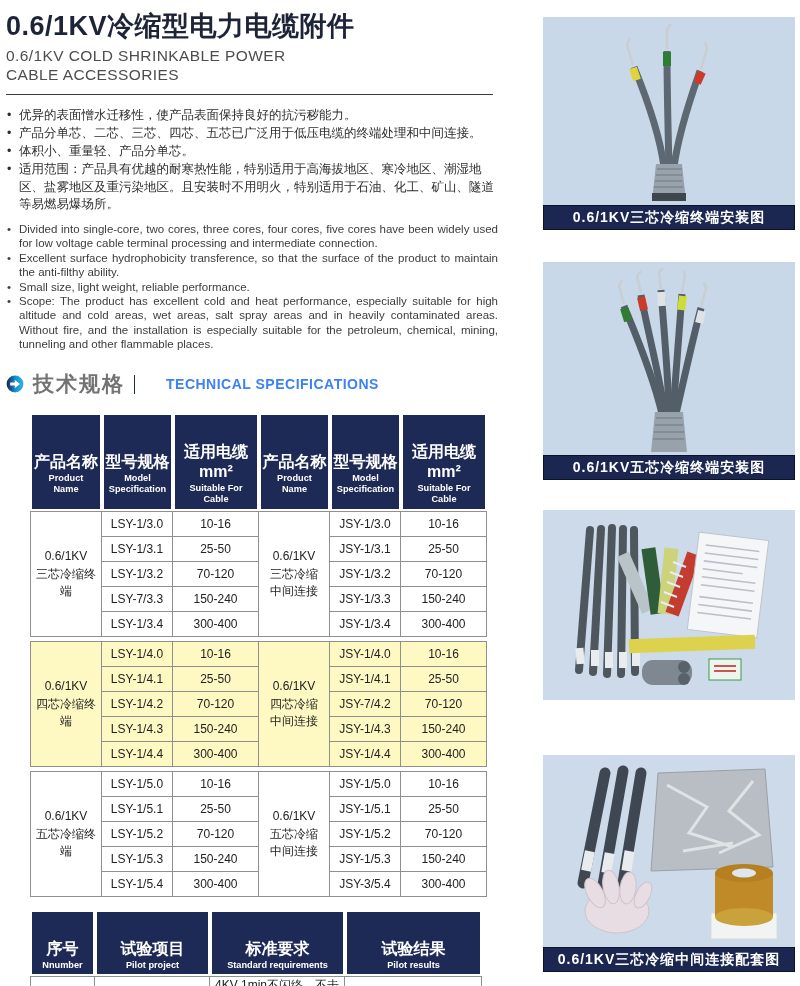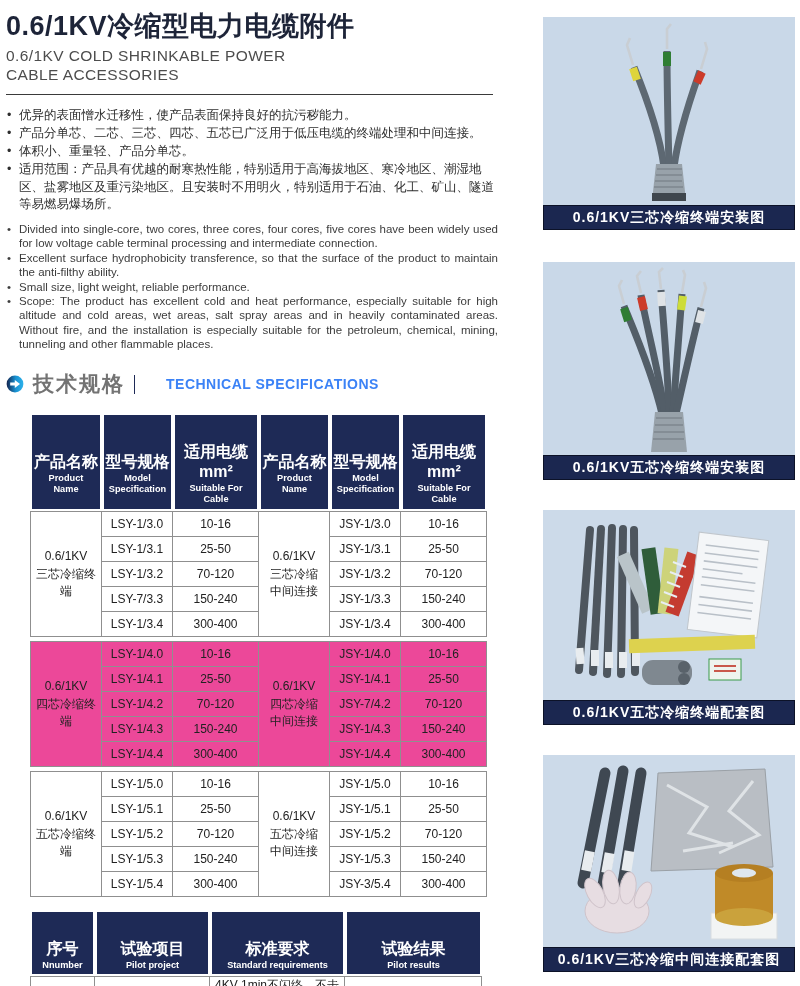--- a/index.html
+++ b/index.html
@@ -28,21 +28,21 @@
   table.dtable{border-collapse:separate;border-spacing:0;table-layout:fixed;margin:15px 0 0 24px;}
   table.spec{width:457px;}
   table.pilot{width:452px;}
   .dtable th{background:#1e2a56;color:#fff;border:2px solid #fff;padding:3px 1px;vertical-align:middle;}
   .dtable th .h-zh{font-size:16px;font-weight:bold;line-height:1.25;margin-top:24px;}
   .dtable th .h-en{font-size:10px;font-weight:bold;line-height:1.2;transform:scale(.92);}
   .dtable tbody.group td{border-right:1px solid #8f8f8f;border-bottom:1px solid #8f8f8f;background:#fff;
       text-align:center;vertical-align:middle;font-size:12px;color:#222;height:24px;padding:0 2px;}
   .dtable tbody.group tr:first-child td{border-top:1px solid #8f8f8f;}
   .dtable td.col-first{border-left:1px solid #8f8f8f;}
-  .dtable tbody.shaded td{background:#ec4899;}
+  .dtable tbody.shaded td{background:#fef9c3;}
   .dtable tbody.gap td{height:4px;border:none;background:#fff;padding:0;}
   .dtable td.prod div{line-height:1.45;}
   table.pilot tbody.group td{height:26px;}
 
   
   .right{position:absolute;left:543px;top:0;width:252px;height:882px;}
   .img-block{position:absolute;left:0;width:252px;margin:0;}
   .photo{width:252px;background:#c9d8e8;font-size:0;line-height:0;}
   .img-block figcaption{height:25px;background:#1b2750;border:1px solid #0c1228;box-sizing:border-box;
       color:#fff;font-size:14px;font-weight:bold;letter-spacing:1px;
@@ -382,21 +382,20 @@
             <path d="M158 38h54M158 46h54M158 54h54M158 62h40M158 70h54M158 78h54M158 90h54M158 98h54M158 106h54" stroke="#b9c0c8" stroke-width="1.6"></path>
           </g>
           <rect x="86" y="127" width="126" height="14" fill="#ddd24e" transform="rotate(-2 149 134)"></rect>
           <rect x="99" y="150" width="50" height="25" rx="11" fill="#7f8890"></rect>
           <circle cx="141" cy="157" r="6" fill="#59626a"></circle>
           <circle cx="141" cy="169" r="6" fill="#59626a"></circle>
           <rect x="166" y="149" width="32" height="21" fill="#eef4ee" stroke="#3a9a4a"></rect>
           <path d="M171 156h22M171 161h22" stroke="#c9584a" stroke-width="2"></path>
         </svg>
       </div>
-      <figcaption>0.6/1KV五芯冷缩终端配套图</figcaption>
     </figure>
 
     <figure class="img-block" id="img4">
       <div class="photo">
         <svg viewBox="0 0 252 192" width="252" height="192">
           <rect width="252" height="192" fill="#ccdae9"></rect>
           <g stroke="#3f4852" stroke-width="11" stroke-linecap="round">
             <path d="M62 18 L40 128"></path>
               <path d="M80 16 L60 130"></path>
               <path d="M98 18 L80 128"></path>

